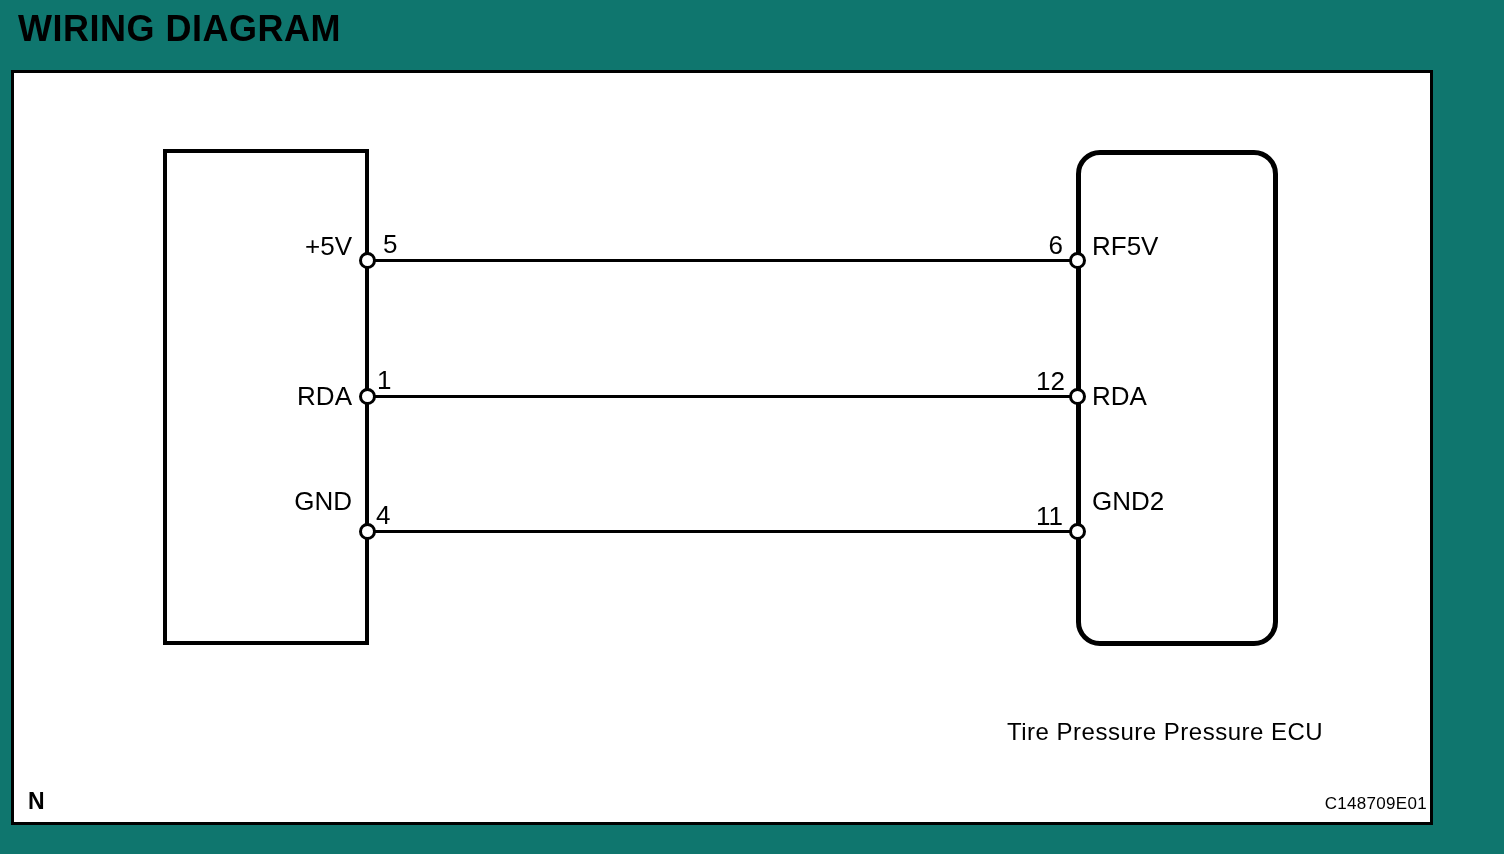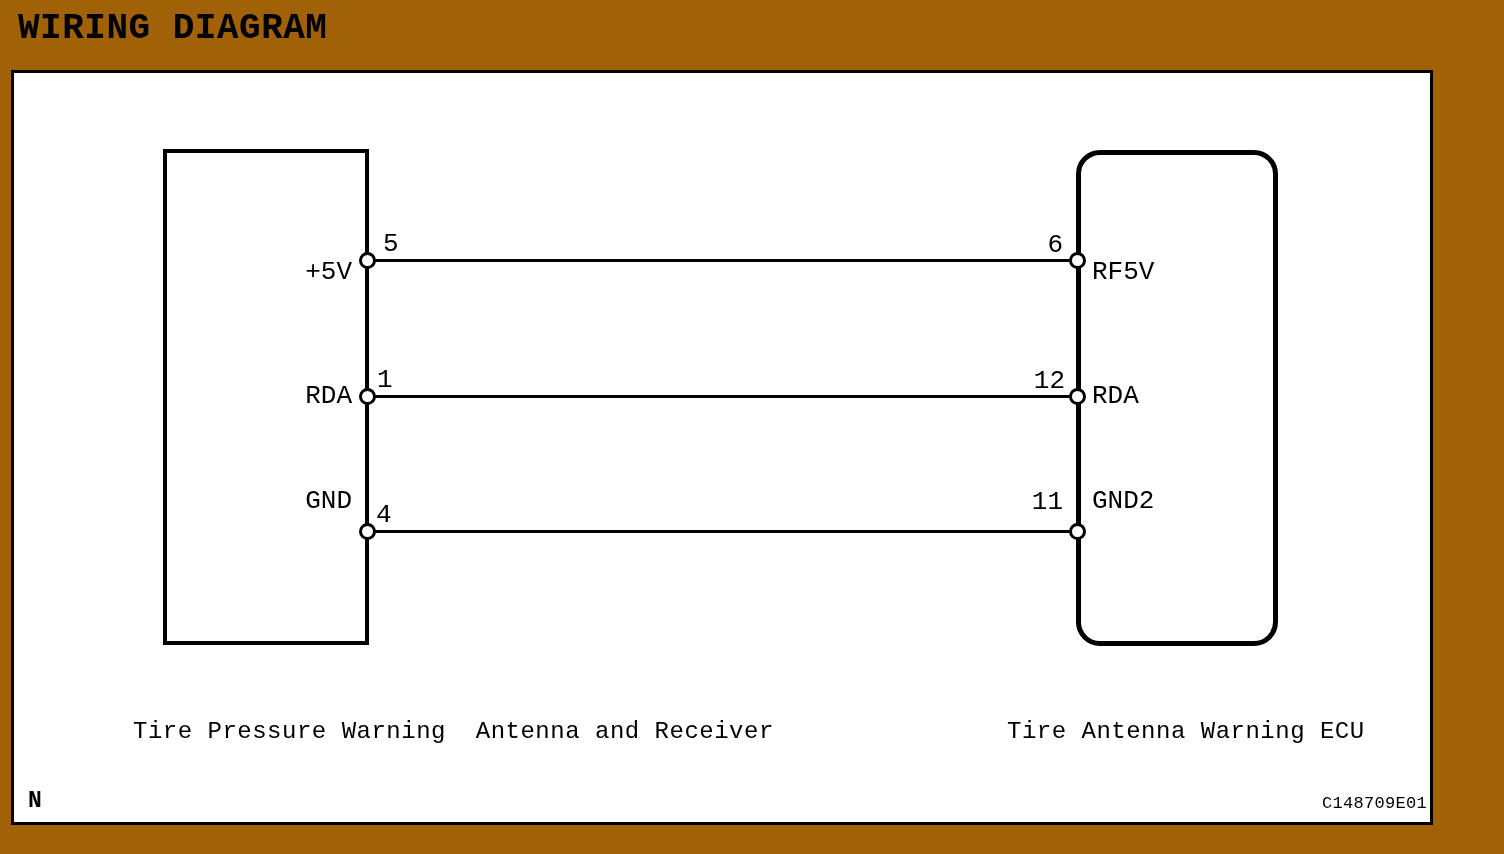--- a/index.html
+++ b/index.html
@@ -4,21 +4,21 @@
 <title>WIRING DIAGRAM</title>
 <style>
   * { margin: 0; padding: 0; box-sizing: border-box; }
   html, body {
     width: 1504px; height: 854px;
     background: #ffffff;
     font-family: "Liberation Sans", sans-serif;
     color: #000000;
     overflow: hidden;
   }
-  .page { position: relative; width: 1504px; height: 854px; background: #a16207; font-family: Liberation Mono, monospace; }
+  .page { position: relative; width: 1504px; height: 854px; background: #0f766e; }
 
   
   .title {
     position: absolute; left: 18px; top: 8px;
     font-size: 36px; font-weight: bold; letter-spacing: 0.5px;
     white-space: pre;
   }
 
   
   .frame {
@@ -59,29 +59,29 @@
 
   
   .pin-num {
     position: absolute; font-size: 26px; line-height: 28px; white-space: pre;
   }
   .num-t9-5  { left: 383px; top: 230px; }
   .num-t9-1  { left: 377px; top: 366px; }
   .num-t9-4  { left: 376px; top: 501px; }
   .num-t10-6  { right: 441px; top: 231px; text-align: right; }
   .num-t10-12 { right: 439px; top: 367px; text-align: right; margin-left: 7px; }
-  .num-t10-11 { right: 441px; top: 488px; text-align: right; }
+  .num-t10-11 { right: 441px; top: 502px; text-align: right; }
 
   
   .pin-name {
     position: absolute; font-size: 26px; line-height: 28px; white-space: pre;
   }
   .name-l { right: 1152px; text-align: right; }
   .name-r { left: 1092px; text-align: right; }
-  .name-row1 { top: 258px; }
+  .name-row1 { top: 232px; }
   .name-row2 { top: 382px; }
   .name-row3 { top: 487px; }
 
   
   .caption {
     position: absolute; font-size: 24px; line-height: 30px;
     letter-spacing: 0.5px; white-space: pre;
   }
   .caption-t9  { left: 133px;  top: 657px; }
   .caption-t10 { left: 1007px; top: 657px; }
@@ -129,22 +129,21 @@
 
   <div class="pin-name name-l name-row1">+5V</div>
   <div class="pin-name name-l name-row2">RDA</div>
   <div class="pin-name name-l name-row3">GND</div>
 
   <div class="pin-name name-r name-row1">RF5V</div>
   <div class="pin-name name-r name-row2">RDA</div>
   <div class="pin-name name-r name-row3">GND2</div>
 
   <div class="caption caption-t9">
-    <div>Tire Pressure Warning  Antenna and Receiver</div>
   </div>
   <div class="caption caption-t10">
-    <div>Tire Antenna Warning ECU</div>
+    <div>Tire Pressure Pressure ECU</div>
   </div>
 
   <div class="note-n">N</div>
   <div class="fig-code">C148709E01</div>
 
 </div>
 
 </body></html>

